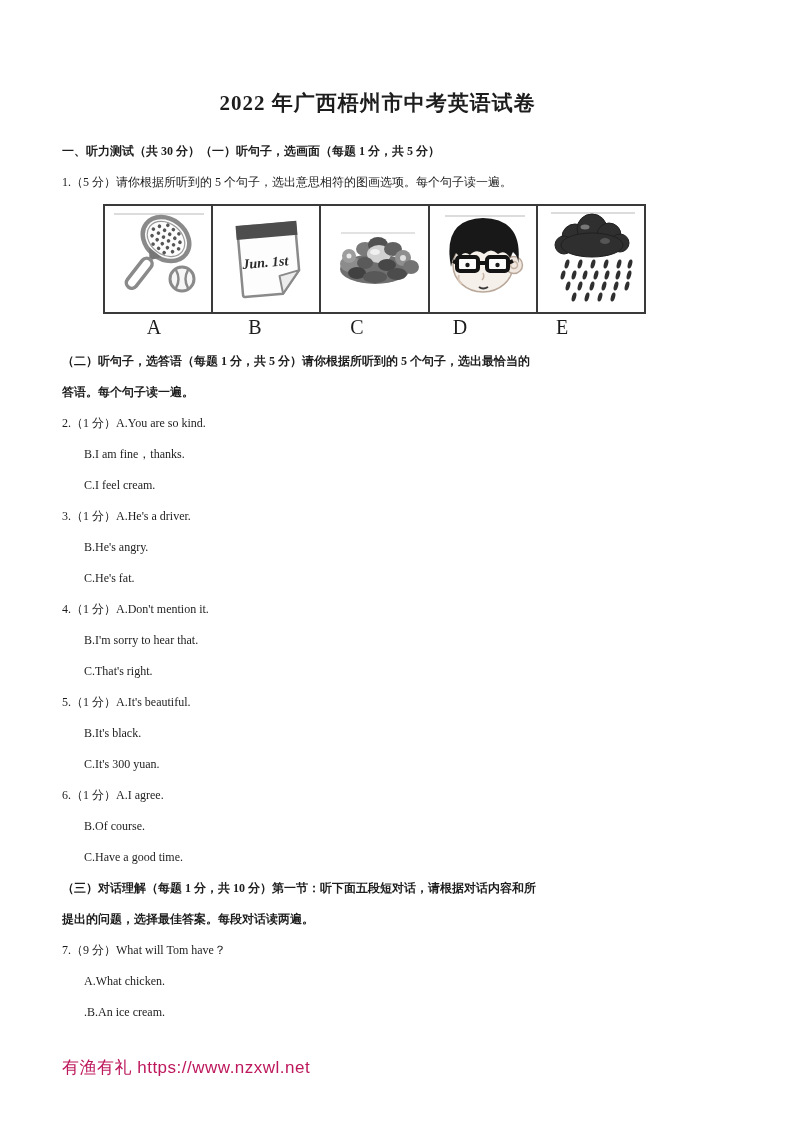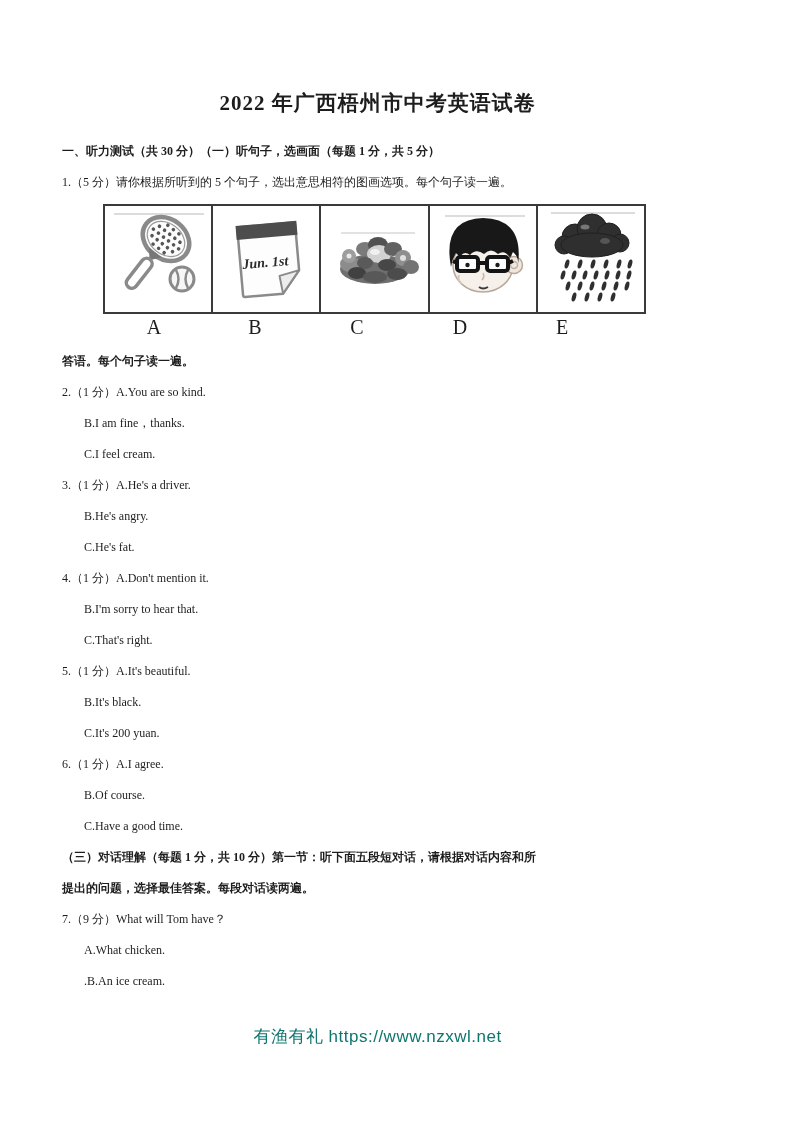--- a/index.html
+++ b/index.html
@@ -57,24 +57,23 @@
     width:20px; text-align:center;
     line-height:26px;
   }
   .pl-a { left:82px; }
   .pl-b { left:183px; }
   .pl-c { left:285px; }
   .pl-d { left:388px; }
   .pl-e { left:490px; }
   .footer {
     margin-top:34px;
-    text-align:center;
     font-family:"Liberation Sans","DejaVu Sans",sans-serif;
     font-size:17px;
-    color:#0f766e;
+    color:#be185d;
     letter-spacing:0.5px;
   }
 </style>
 </head>
 <body>
 
 <div class="page">
 
   <h1 class="title">2022 年广西梧州市中考英语试卷</h1>
 
@@ -222,37 +221,38 @@
   </div>
 
   <div class="pic-labels">
     <span class="pl-a">A</span>
     <span class="pl-b">B</span>
     <span class="pl-c">C</span>
     <span class="pl-d">D</span>
     <span class="pl-e">E</span>
   </div>
 
+  <div class="line bold">（二）听句子，选答语（每题 1 分，共 5 分）请你根据所听到的 5 个句子，选出最恰当的</div>
   <div class="line bold">答语。每个句子读一遍。</div>
 
   <div class="line">2.（1 分）A.You are so kind.</div>
   <div class="line opt">B.I am fine，thanks.</div>
   <div class="line opt">C.I feel cream.</div>
 
   <div class="line">3.（1 分）A.He's a driver.</div>
   <div class="line opt">B.He's angry.</div>
   <div class="line opt">C.He's fat.</div>
 
   <div class="line">4.（1 分）A.Don't mention it.</div>
   <div class="line opt">B.I'm sorry to hear that.</div>
   <div class="line opt">C.That's right.</div>
 
   <div class="line">5.（1 分）A.It's beautiful.</div>
   <div class="line opt">B.It's black.</div>
-  <div class="line opt">C.It's 200 yuan.</div>
+  <div class="line opt">C.It's 300 yuan.</div>
 
   <div class="line">6.（1 分）A.I agree.</div>
   <div class="line opt">B.Of course.</div>
   <div class="line opt">C.Have a good time.</div>
 
   <div class="line bold">（三）对话理解（每题 1 分，共 10 分）第一节：听下面五段短对话，请根据对话内容和所</div>
   <div class="line bold">提出的问题，选择最佳答案。每段对话读两遍。</div>
 
   <div class="line">7.（9 分）What will Tom have？</div>
   <div class="line opt">A.What chicken.</div>

